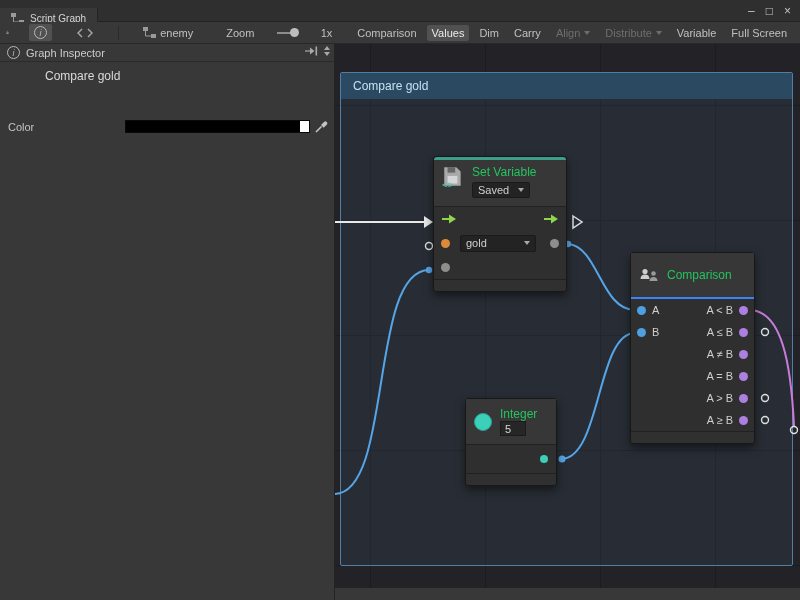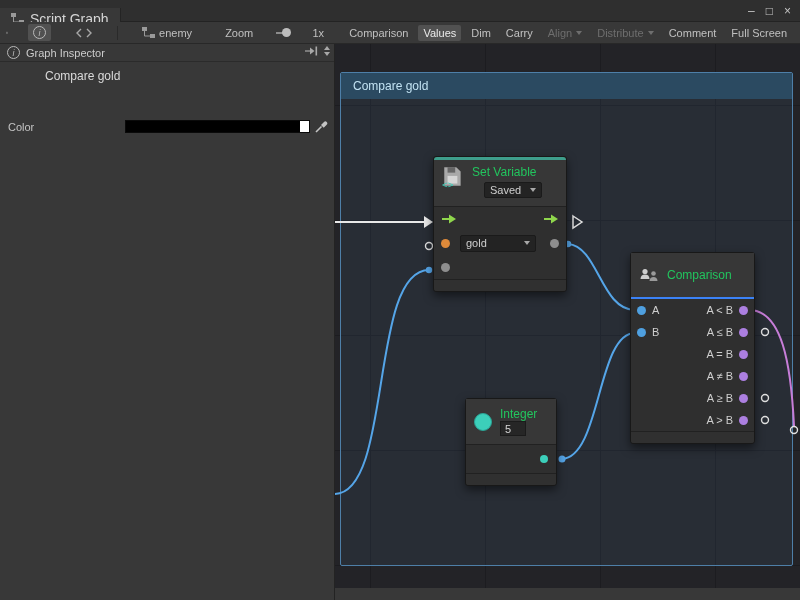--- a/index.html
+++ b/index.html
@@ -1,21 +1,21 @@
 <!DOCTYPE html>
 <html><head>
 <meta charset="utf-8">
 <style>
   *{margin:0;padding:0;box-sizing:border-box;font-family:"Liberation Sans","DejaVu Sans",sans-serif;}
   html,body{width:800px;height:600px;overflow:hidden;background:#383838;color:#C8C8C8;font-size:11px;}
   body{position:relative;}
 
   
   .titlebar{position:absolute;left:0;top:0;width:800px;height:22px;background:#2F2F2F;border-bottom:1px solid #232323;display:flex;align-items:center;}
-  .tab{height:22px;background:#383838;display:flex;align-items:center;gap:6px;padding:0 11px;border-right:1px solid #242424;color:#D6D6D6;font-size:14px;margin-top:16px;}
+  .tab{height:22px;background:#383838;display:flex;align-items:center;gap:6px;padding:0 11px;border-right:1px solid #242424;color:#D6D6D6;font-size:10px;margin-top:16px;}
   .win-controls{margin-left:auto;display:flex;gap:11px;padding-right:9px;color:#C4C4C4;font-size:12px;}
   .win-controls span{cursor:default;}
 
   
   .toolbar{position:absolute;left:0;top:22px;width:800px;height:22px;background:#383838;border-bottom:1px solid #282828;display:flex;align-items:center;padding:0 6px;gap:20px;color:#C0C0C0;}
   .tbtn{padding:2px 5px;border-radius:2px;white-space:nowrap;display:flex;align-items:center;gap:4px;}
   .tbtn.active{background:#515151;color:#EAEAEA;}
   .tbtn.disabled{color:#6E6E6E;}
   .sep{width:1px;height:14px;background:#2A2A2A;}
   .circle-i{display:inline-flex;width:13px;height:13px;border:1px solid #B9B9B9;border-radius:50%;align-items:center;justify-content:center;font-size:9px;color:#B9B9B9;font-style:italic;}
@@ -44,21 +44,21 @@
   .canvas{position:absolute;left:335px;top:44px;width:465px;height:544px;
     background-color:#232327;
     background-image:linear-gradient(to right,#1C1C20 1px,transparent 1px),linear-gradient(to bottom,#1C1C20 1px,transparent 1px);
     background-size:115px 115px;background-position:35px 61px;overflow:hidden;}
   .group{position:absolute;left:5px;top:28px;width:453px;height:494px;background:rgba(82,132,176,0.11);border:1px solid #4E7FA8;border-radius:2px;z-index:1;}
   .group-header{height:26px;background:#2B4A61;display:flex;align-items:center;padding:0 12px;color:#C2E2F2;font-size:12px;border-radius:1px 1px 0 0;}
   .wires{position:absolute;left:0;top:0;z-index:2;pointer-events:none;}
 
   .node{position:absolute;background:#2F2F2F;border:1px solid #181818;border-radius:3px;box-shadow:0 4px 10px rgba(0,0,0,0.5);z-index:3;}
   .node-title{font-size:12px;color:#22c55e;}
-  .dropdown{display:flex;align-items:center;justify-content:space-between;background:#232323;border:1px solid #1A1A1A;border-radius:2px;padding:1px 5px;color:#CFCFCF;font-size:11px;margin-left:12px;}
+  .dropdown{display:flex;align-items:center;justify-content:space-between;background:#232323;border:1px solid #1A1A1A;border-radius:2px;padding:1px 5px;color:#CFCFCF;font-size:11px;}
   .dot{width:9px;height:9px;border-radius:50%;display:inline-block;flex:none;}
   .dot.orange{background:#DE8A3A;}
   .dot.gray{background:#8E8E8E;}
   .dot.blue{background:#4FA0E0;}
   .dot.purple{background:#AC7FE0;}
   .dot.teal{background:#3CCFBA;}
   .node-footer{height:12px;background:#303030;border-top:1px solid #212121;border-radius:0 0 3px 3px;}
 
   
   .sv{left:98px;top:112px;width:134px;}
@@ -140,21 +140,21 @@
     <div class="tbtn">Dim</div>
     <div class="tbtn">Carry</div>
     <div class="tbtn disabled">
         <span>Align</span>
         <span class="caret dim"></span>
       </div>
     <div class="tbtn disabled">
         <span>Distribute</span>
         <span class="caret dim"></span>
       </div>
-    <div class="tbtn">Comment</div>
+    <div class="tbtn">Variable</div>
     <div class="tbtn">Full Screen</div>
   </div>
 </div>
 
 <div class="inspector">
   <div class="insp-header">
     <span class="circle-i"></span>
     <span>Graph Inspector</span>
     <span class="insp-header-right">
       <svg width="13" height="10" viewBox="0 0 13 10">
@@ -263,33 +263,33 @@
         <span class="c-right">A &lt; B</span>
         <span class="dot purple"></span>
       </div>
       <div class="c-row">
         <span class="dot blue"></span>
         <span class="c-left">B</span>
         <span class="c-right">A ≤ B</span>
         <span class="dot purple"></span>
       </div>
       <div class="c-row">
+        <span class="c-right">A ≠ B</span>
+        <span class="dot purple"></span>
+      </div>
+      <div class="c-row">
         <span class="c-right">A = B</span>
         <span class="dot purple"></span>
       </div>
       <div class="c-row">
-        <span class="c-right">A ≠ B</span>
+        <span class="c-right">A &gt; B</span>
         <span class="dot purple"></span>
       </div>
       <div class="c-row">
         <span class="c-right">A ≥ B</span>
-        <span class="dot purple"></span>
-      </div>
-      <div class="c-row">
-        <span class="c-right">A &gt; B</span>
         <span class="dot purple"></span>
       </div>
     </div>
     <div class="node-footer"></div>
   </div>
 
   <div class="node int">
     <div class="int-header">
       <span class="int-circle"></span>
       <div class="int-col">

